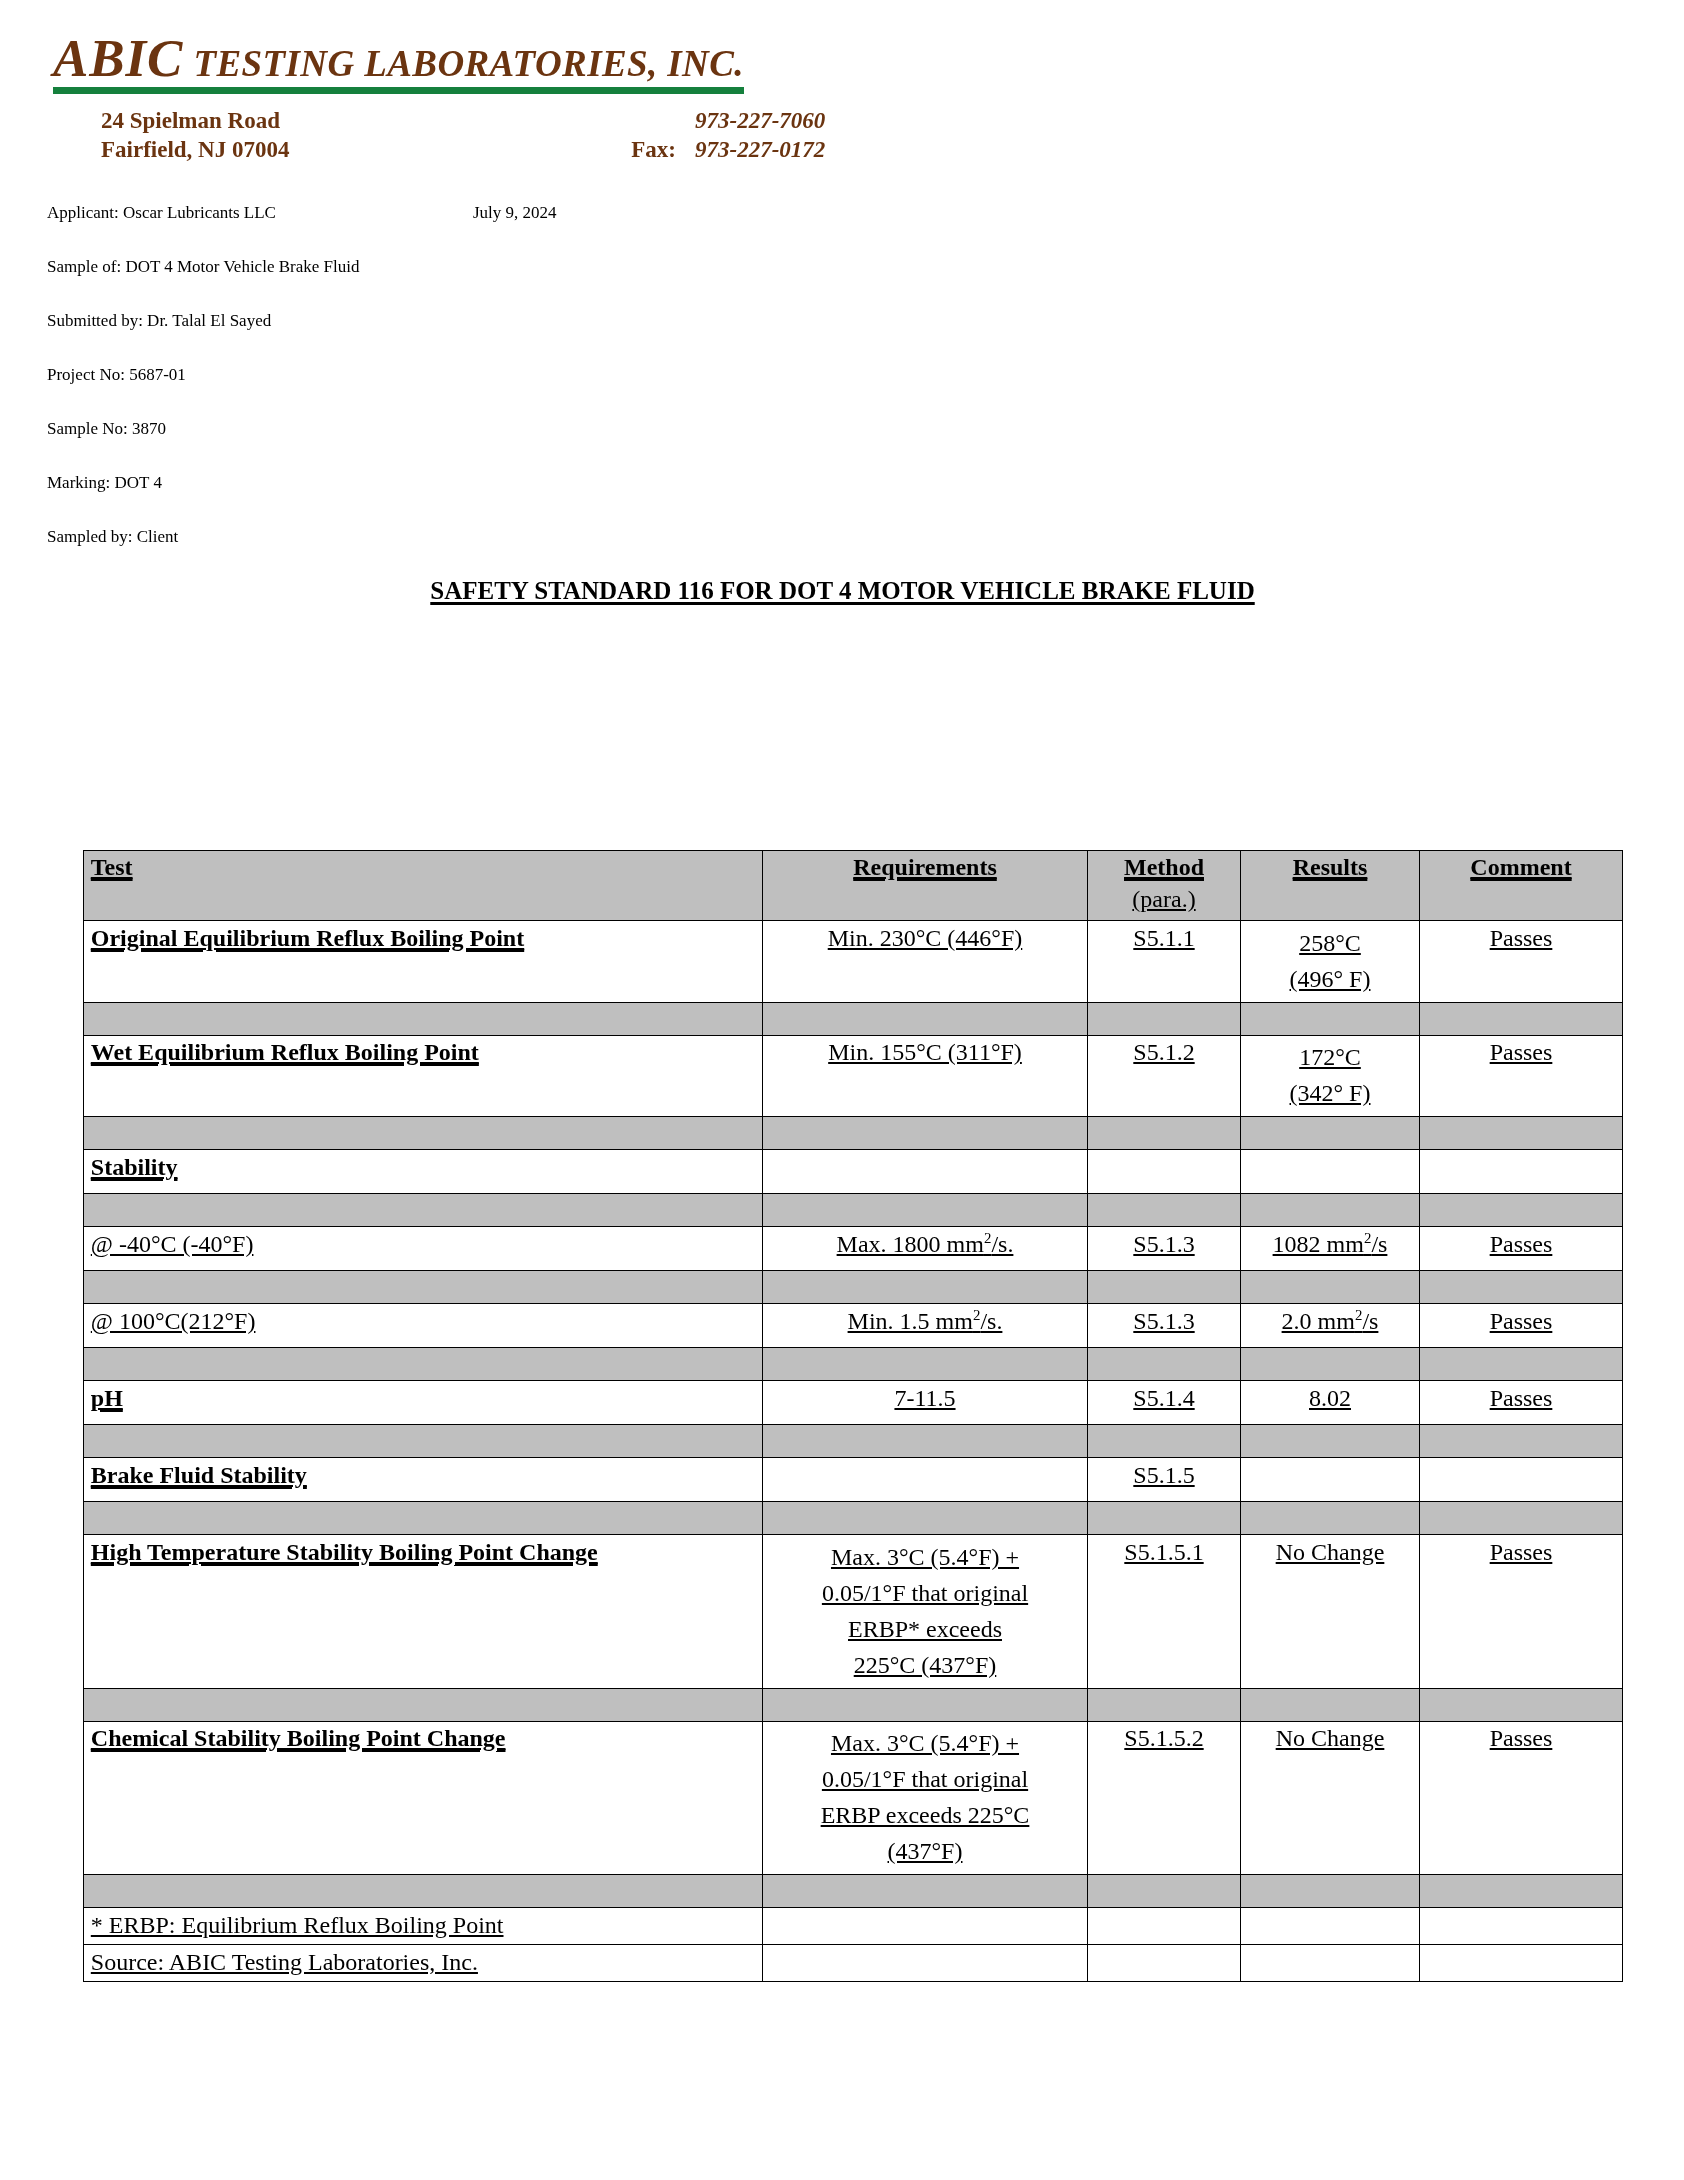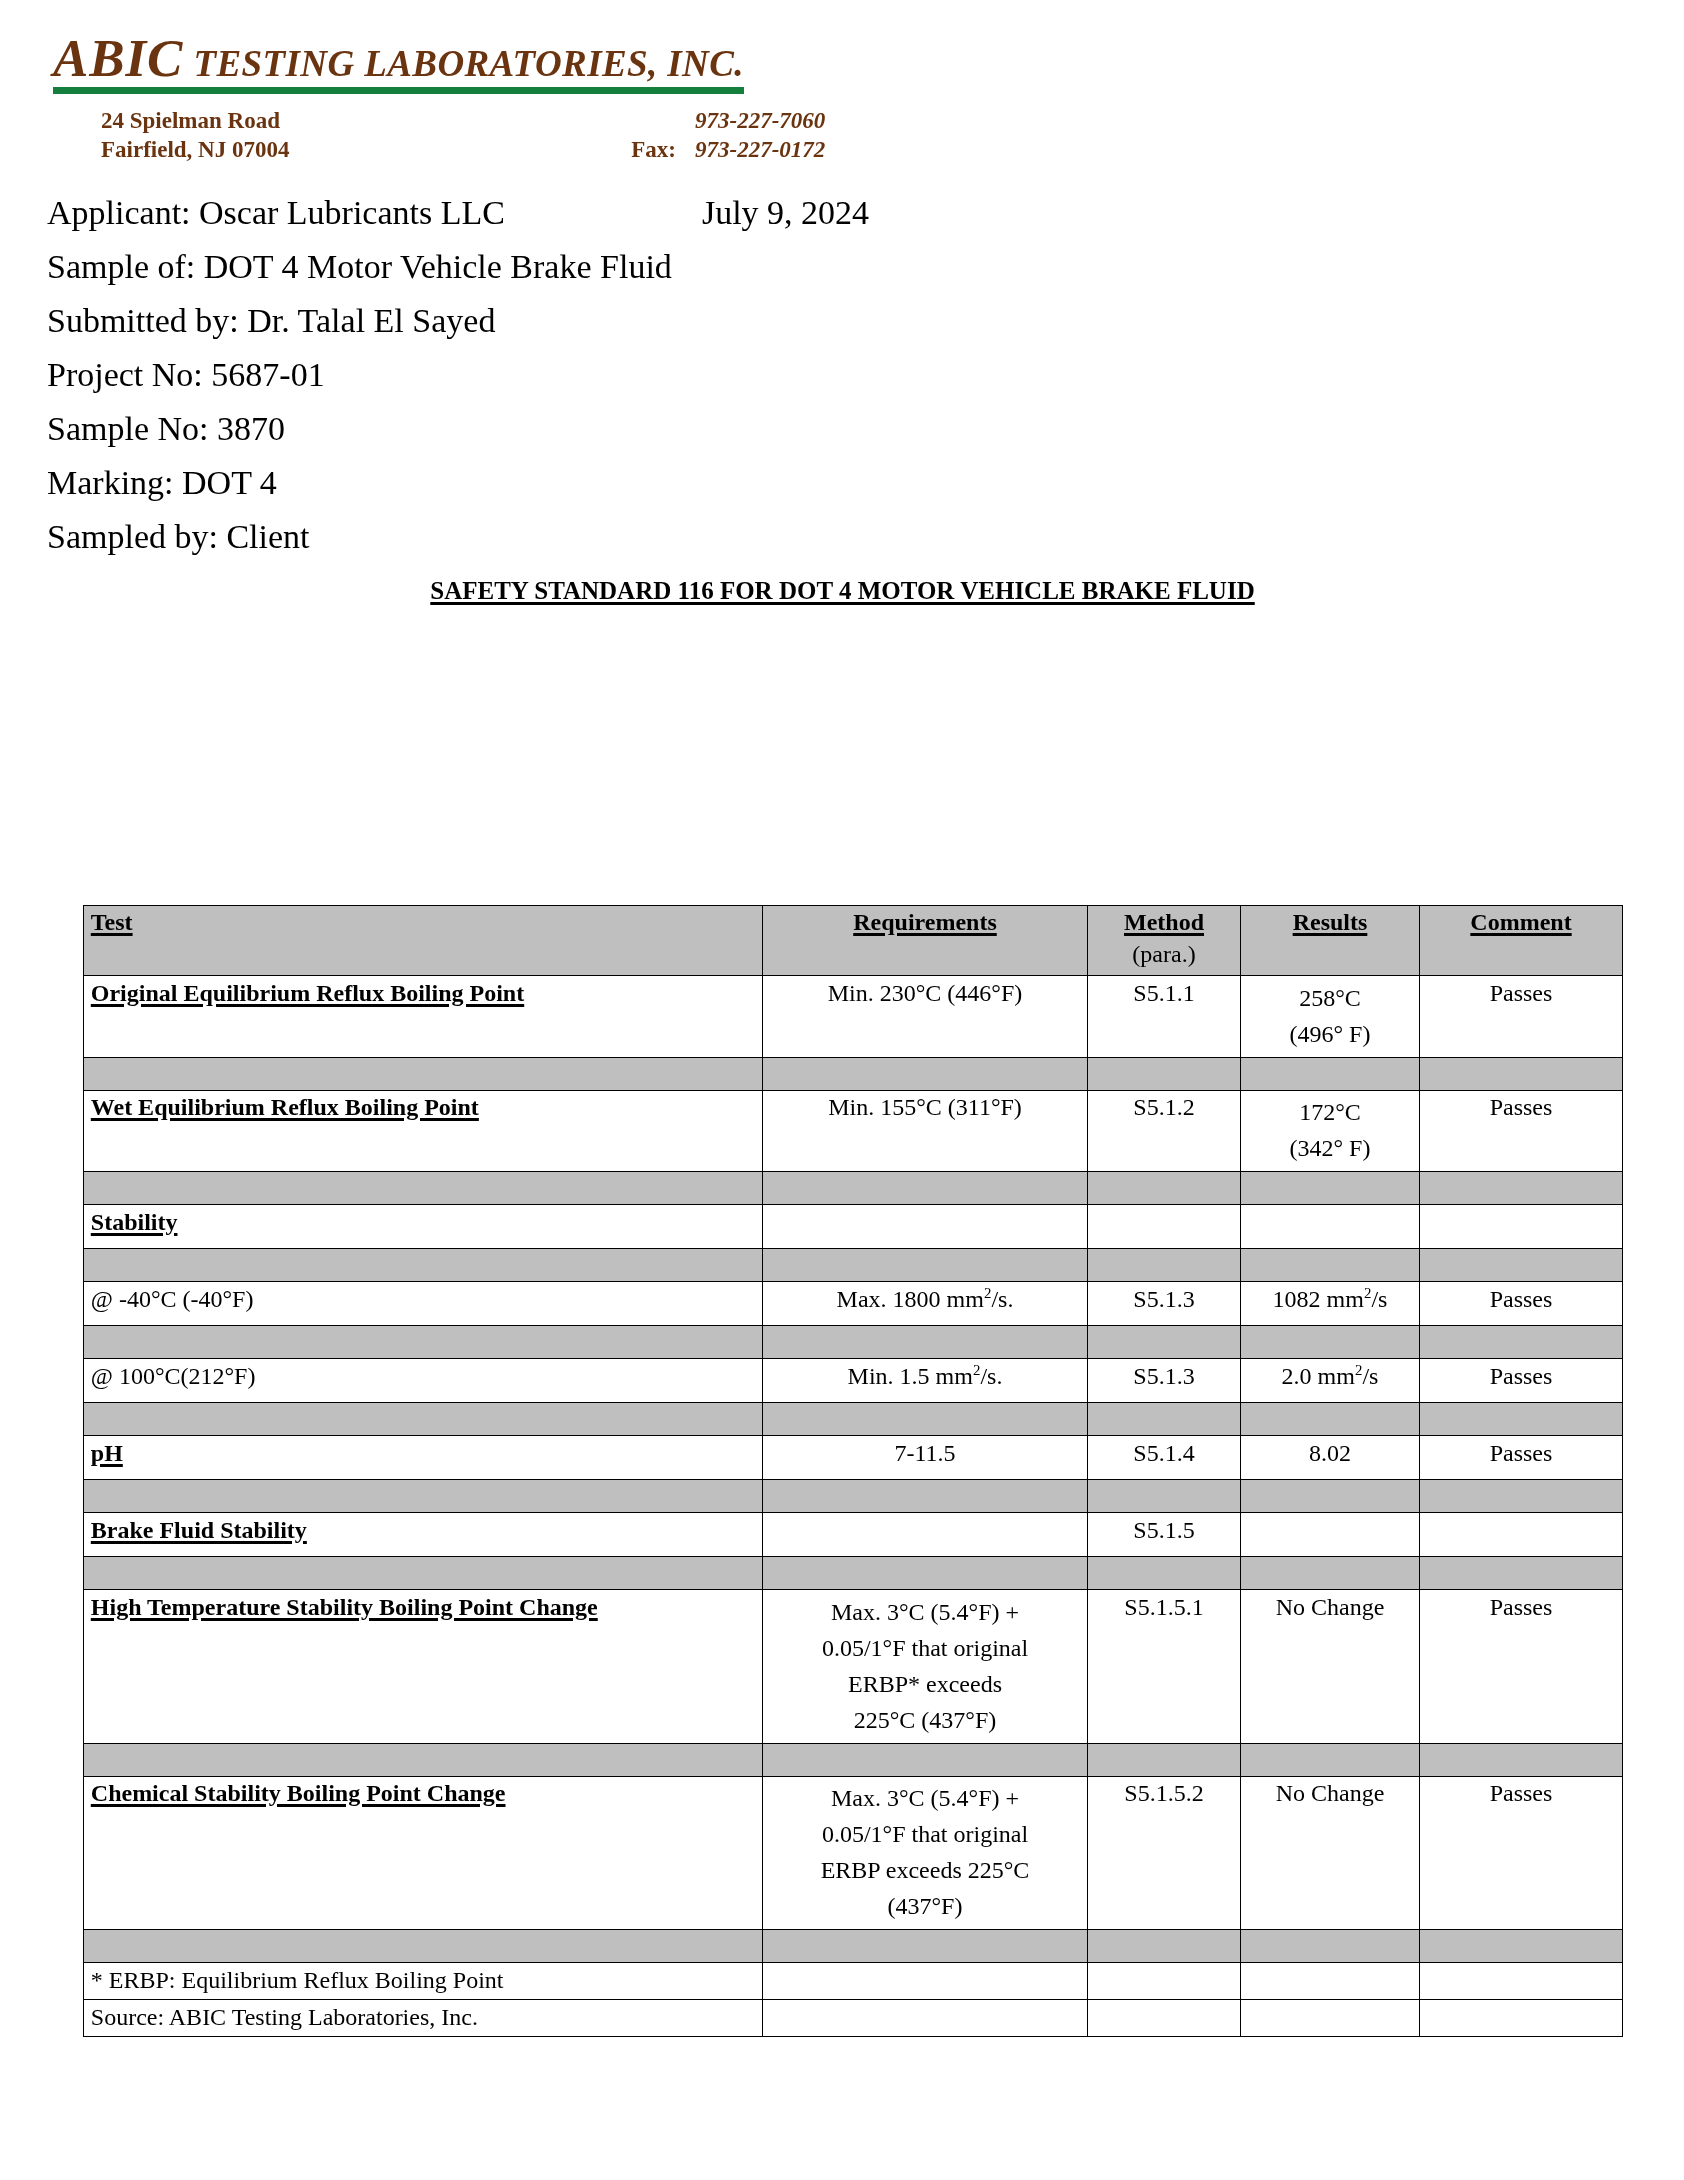--- a/index.html
+++ b/index.html
@@ -59,21 +59,21 @@
   .contact-fax-label {
     width: 89px;
     text-align: right;
     padding-right: 19px;
   }
   .contact-right { white-space: nowrap; font-style: italic; }
 
   
   .info {
     margin: 32px 0 0 47px;
-    font-size: 34px;
+    font-size: 17px;
     line-height: 1;
     width: 1533px;
   }
   .info-row {
     display: flex;
     margin-bottom: 22px;
     height: 32px;
     align-items: center;
   }
   .info-label { white-space: nowrap; }
@@ -94,25 +94,26 @@
   .report-title span {
     text-decoration: underline;
     text-decoration-thickness: 2.6px;
     text-underline-offset: 2.6px;
   }
 
   
   .results-table {
     position: absolute;
     left: 83px;
-    top: 905px;
+    top: 850px;
     width: 1538px;
     border-collapse: collapse;
     table-layout: fixed;
     font-size: 24px;
+    text-decoration: underline;
   }
   .results-table td, .results-table th {
     border: 1.7px solid #000000;
     vertical-align: top;
     padding: 3.4px 6.8px 5.1px 6.8px;
     font-weight: normal;
   }
   .col-test     { width: 679px; }
   .col-req      { width: 325px; }
   .col-method   { width: 153px; }

